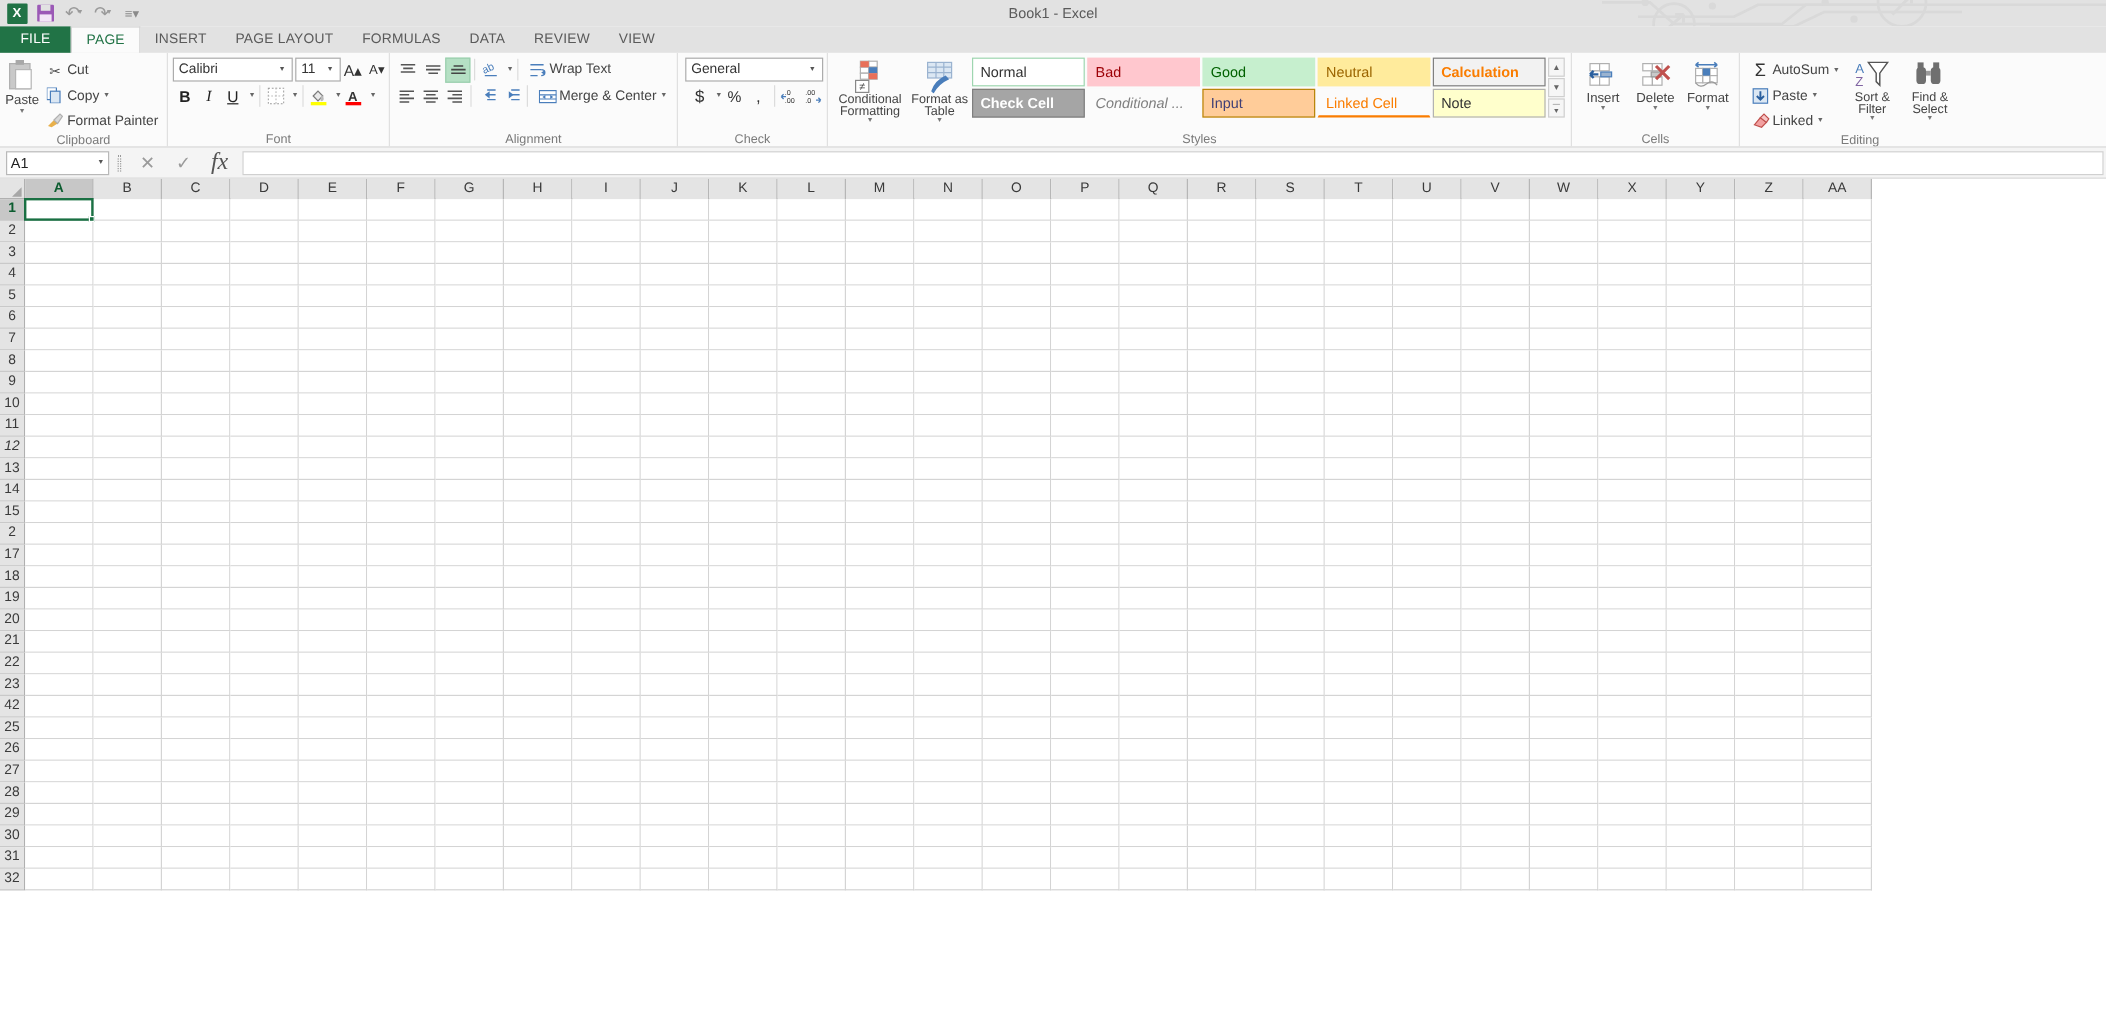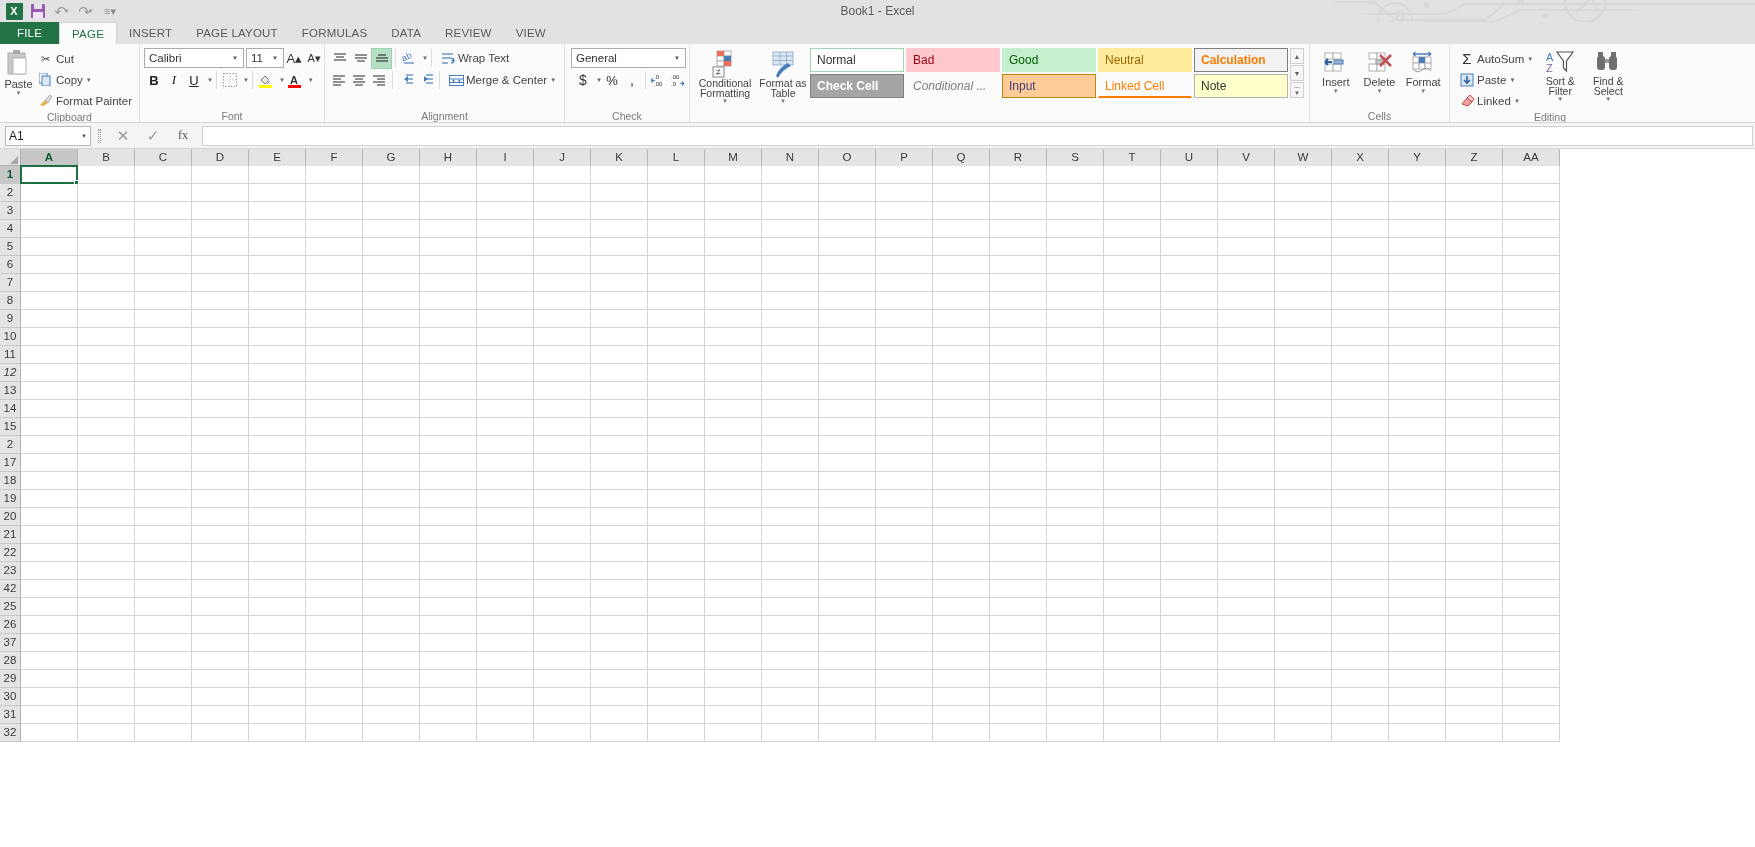--- a/index.html
+++ b/index.html
@@ -476,20 +476,21 @@
       </div>
 
       <div class="gal-scroll">
         <div>▲</div>
         <div>▼</div>
         <div>
             <span style="font-size:6px">—<br>▼</span>
           </div>
       </div>
     </div>
+    <div class="group-label">Styles</div>
   </div>
 
   <div class="group" style="width:140px">
     <div class="group-body" style="justify-content:space-around;padding-top:2px">
       <div class="bigbtn" style="width:44px">
         <svg width="26" height="26" viewBox="0 0 26 26">
           <g stroke="#b0b0b0" fill="#fff">
               <rect x="2" y="2" width="8" height="6"></rect>
               <rect x="10" y="2" width="8" height="6"></rect>
               <rect x="2" y="13" width="8" height="7"></rect>
@@ -593,21 +594,21 @@
 </div>
 
 <div class="fbar">
   <div class="namebox">
     <span class="nv">A1</span>
     <span class="cd" style="font-size:6px;color:#555">▼</span>
   </div>
   <span class="fb-sep"></span>
   <span class="fb-ico">✕</span>
   <span class="fb-ico">✓</span>
-  <span class="fb-ico" style="font-family:'Liberation Serif',serif;font-size:12px;color:#555">fx</span>
+  <span class="fb-ico" style="font-style:italic;font-family:'Liberation Serif',serif;font-size:20px;color:#555">fx</span>
   <div class="fb-input" placeholder=""></div>
 </div>
 
 <div class="grid-wrap">
   <div class="corner"></div>
   <div class="colhdr" id="colhdr">
       <div class="ch sel" style="width: 57px;">A</div>
       <div class="ch" style="width: 57px;">B</div>
       <div class="ch" style="width: 57px;">C</div>
       <div class="ch" style="width: 57px;">D</div>
@@ -655,21 +656,21 @@
       <div class="rh" style="height: 18px;">17</div>
       <div class="rh" style="height: 18px;">18</div>
       <div class="rh" style="height: 18px;">19</div>
       <div class="rh" style="height: 18px;">20</div>
       <div class="rh" style="height: 18px;">21</div>
       <div class="rh" style="height: 18px;">22</div>
       <div class="rh" style="height: 18px;">23</div>
       <div class="rh" style="height: 18px;">42</div>
       <div class="rh" style="height: 18px;">25</div>
       <div class="rh" style="height: 18px;">26</div>
-      <div class="rh" style="height: 18px;">37</div>
+      <div class="rh" style="height: 18px;">27</div>
       <div class="rh" style="height: 18px;">28</div>
       <div class="rh" style="height: 18px;">29</div>
       <div class="rh" style="height: 18px;">30</div>
       <div class="rh" style="height: 18px;">31</div>
       <div class="rh" style="height: 18px;">32</div>
     </div>
   <div class="cells" id="cells">
       <div class="crow">
         <div class="cell" style="width: 57px;"></div>
         <div class="cell" style="width: 57px;"></div>

